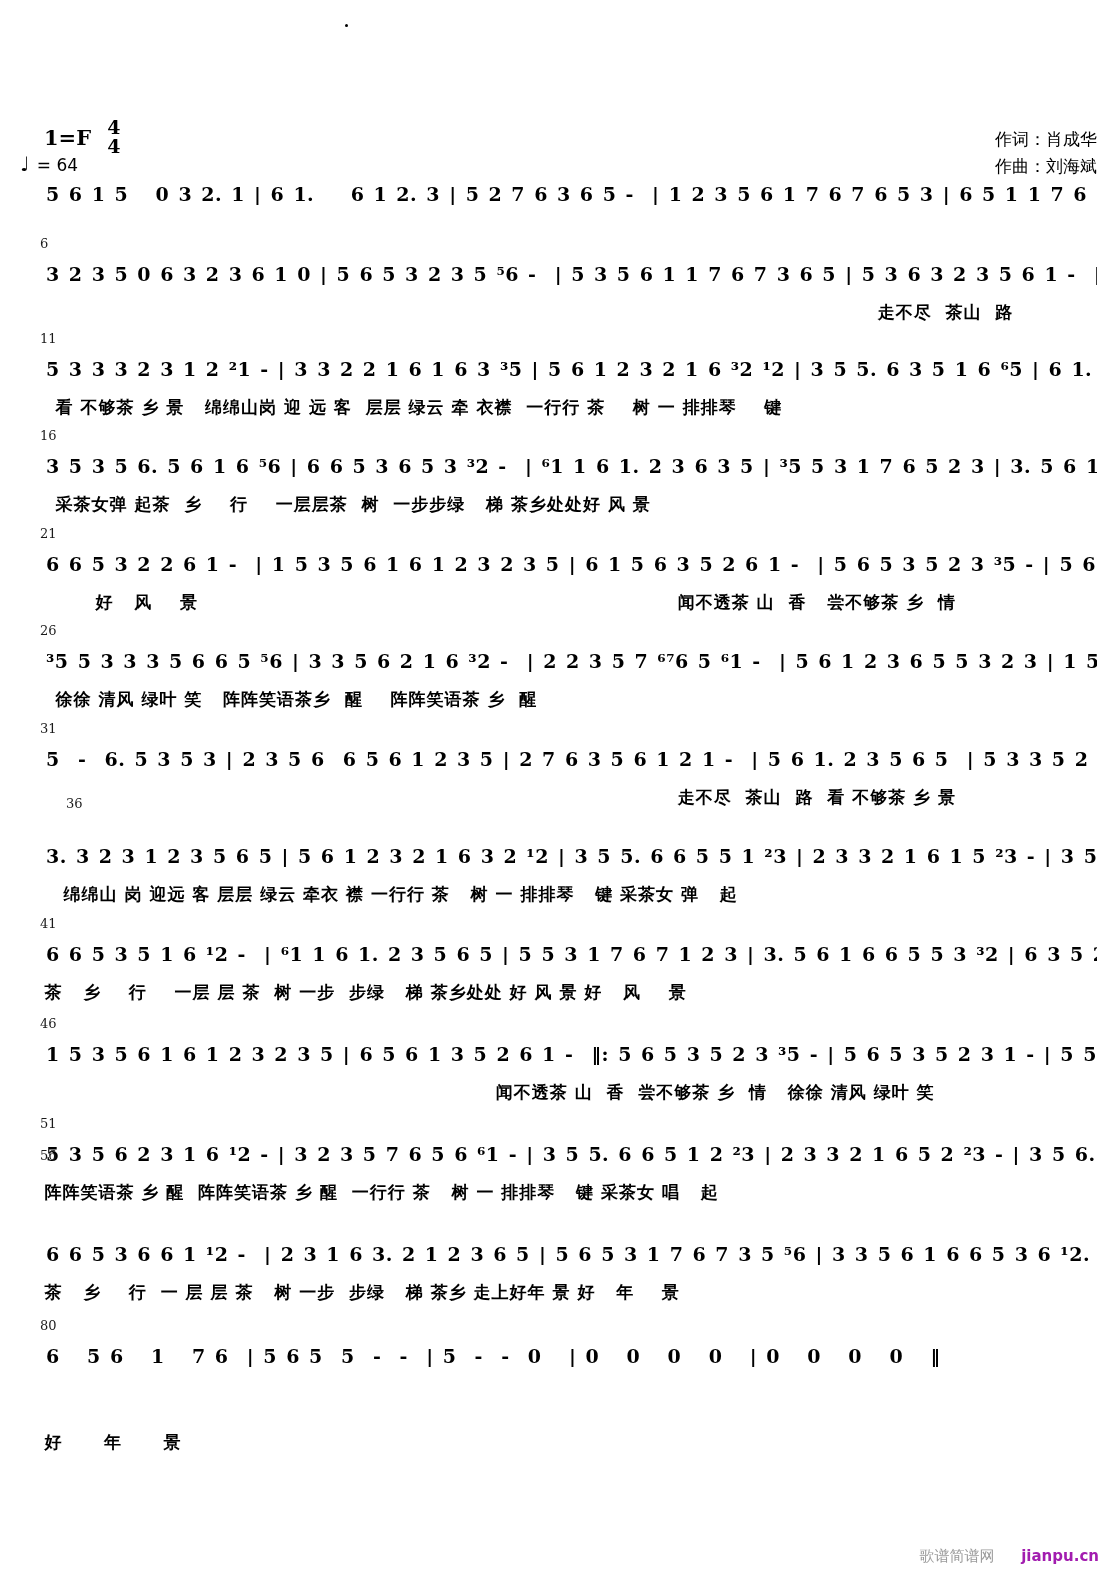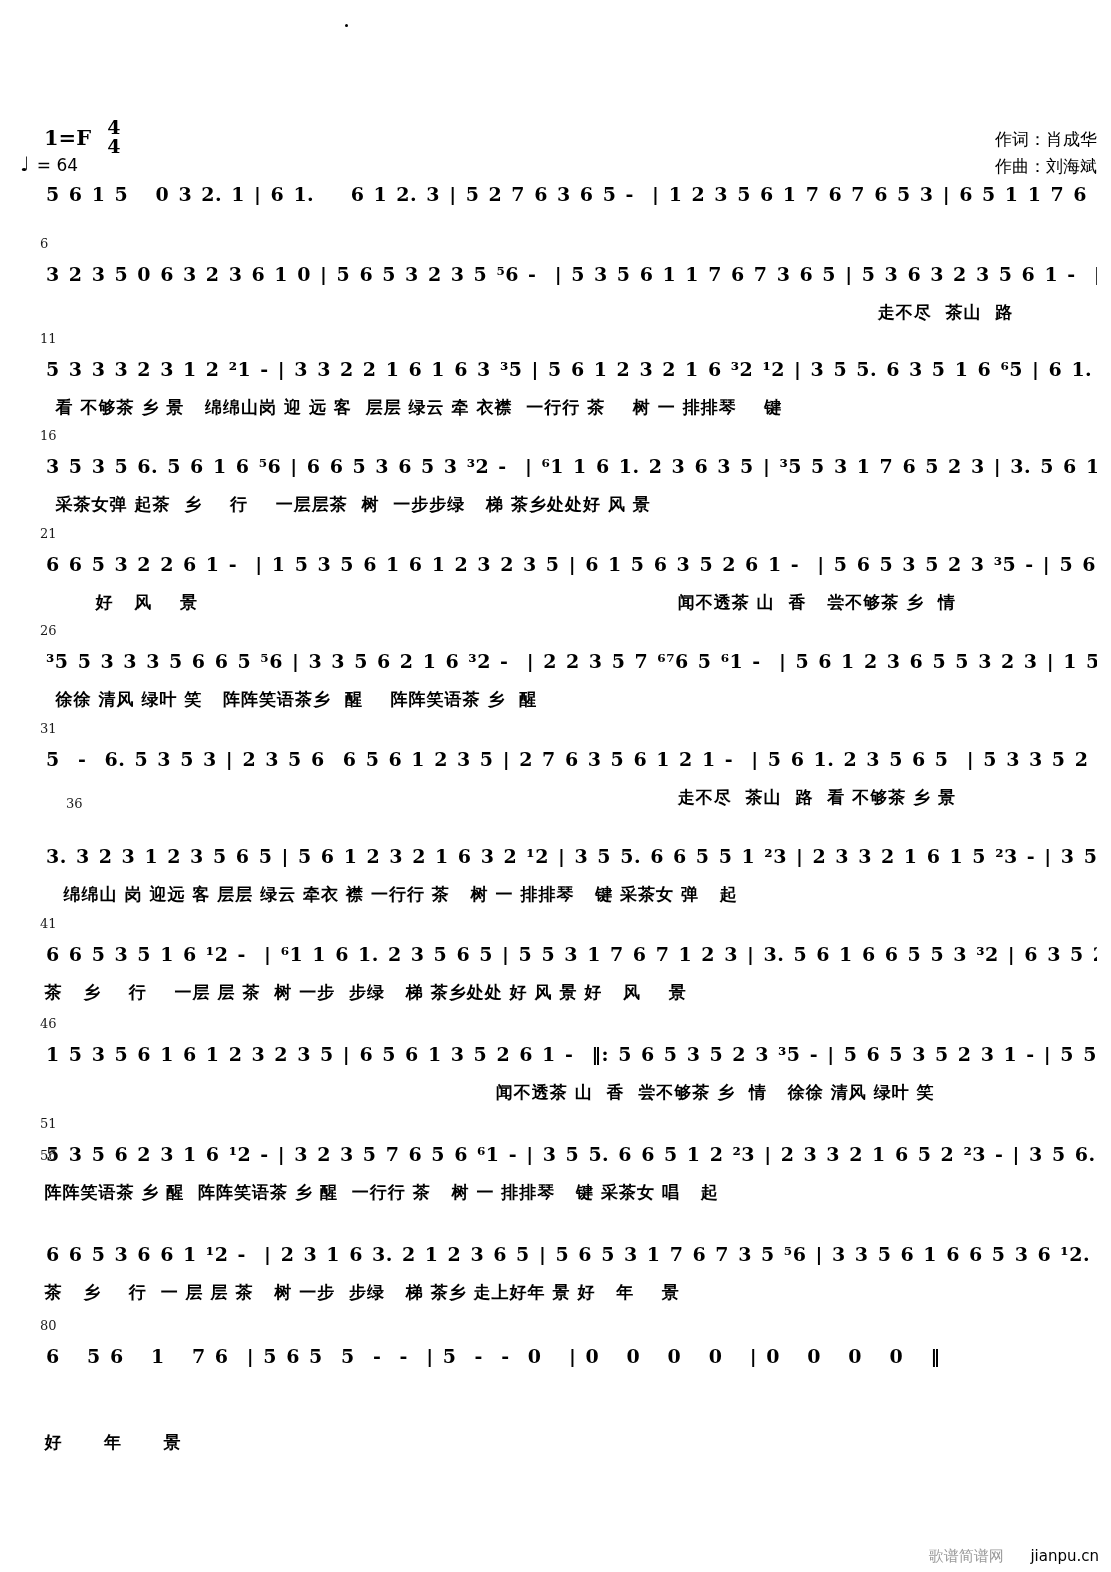--- a/index.html
+++ b/index.html
@@ -95,21 +95,21 @@
     letter-spacing: 1px;
   }
   .site-footer {
     position: absolute;
     right: 12px;
     bottom: 6px;
     font-size: 15px;
     font-family: "DejaVu Sans", sans-serif;
   }
   .site-name { color: #9a9a9a; margin-right: 22px; }
-  .site-url { color: #000000; cursor: pointer; }
+  .site-url { color: #a21caf; cursor: pointer; font-weight: bold; }
 </style>
 </head>
 <body>
 
 <div class="sheet">
   <div class="stray-dot"></div>
 
 
   <div class="keyblock">
     <span>1=F</span>

